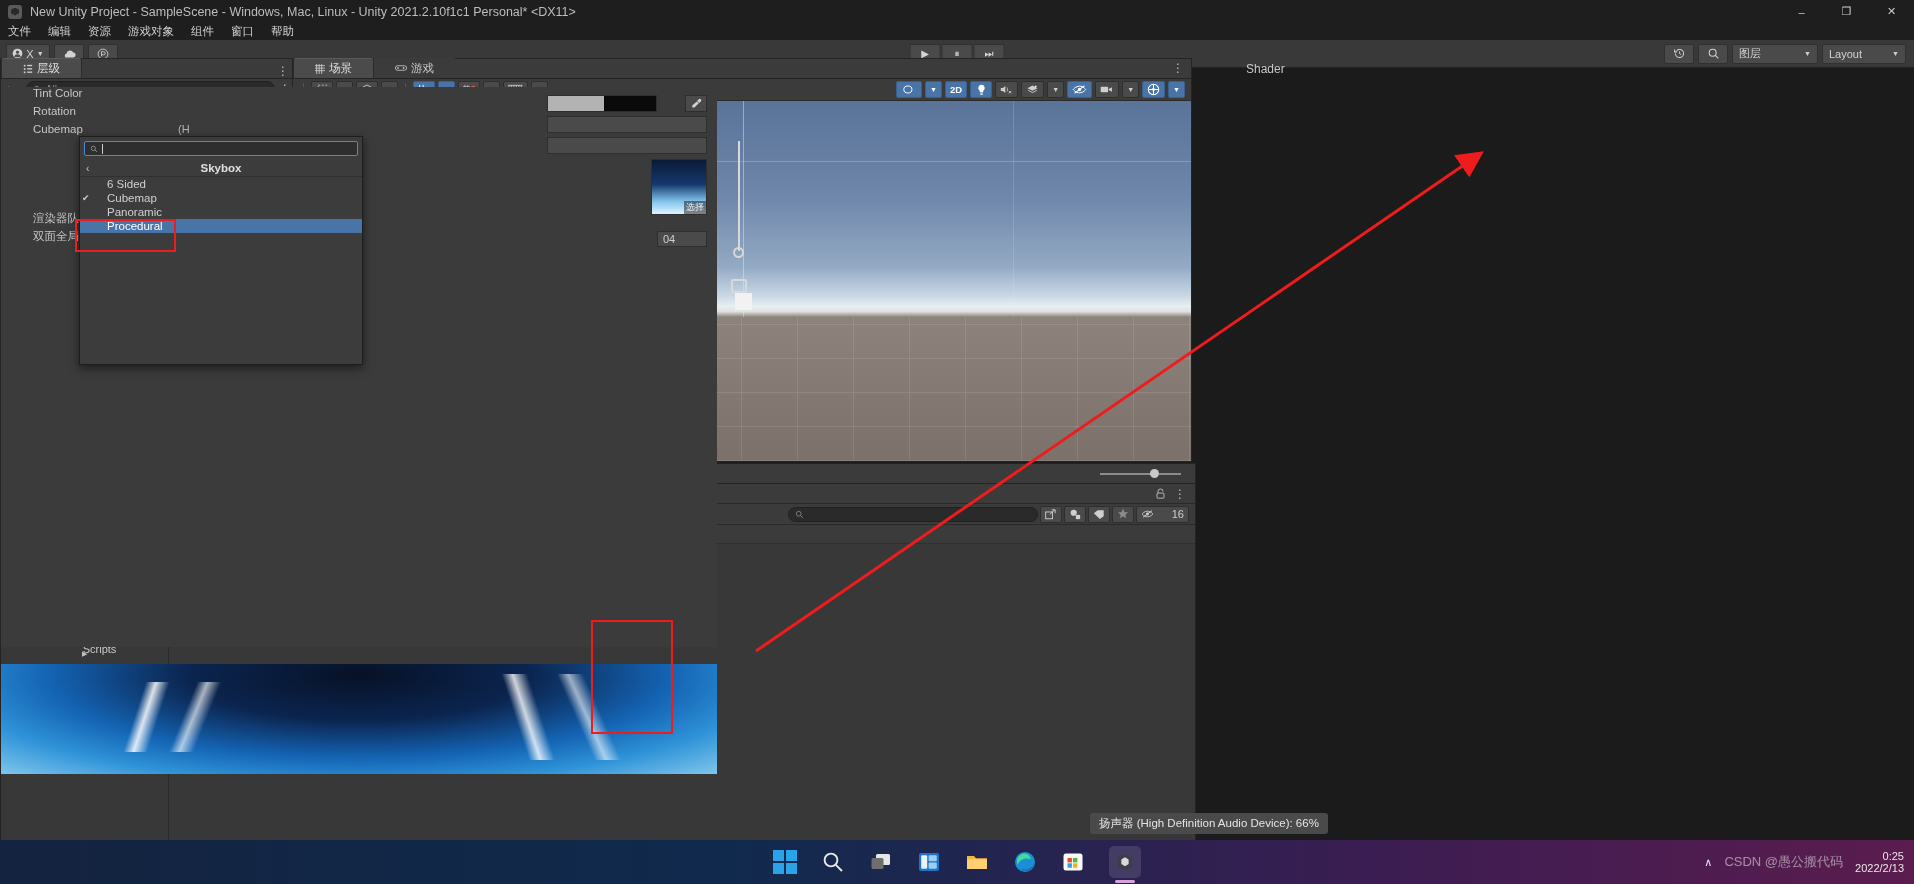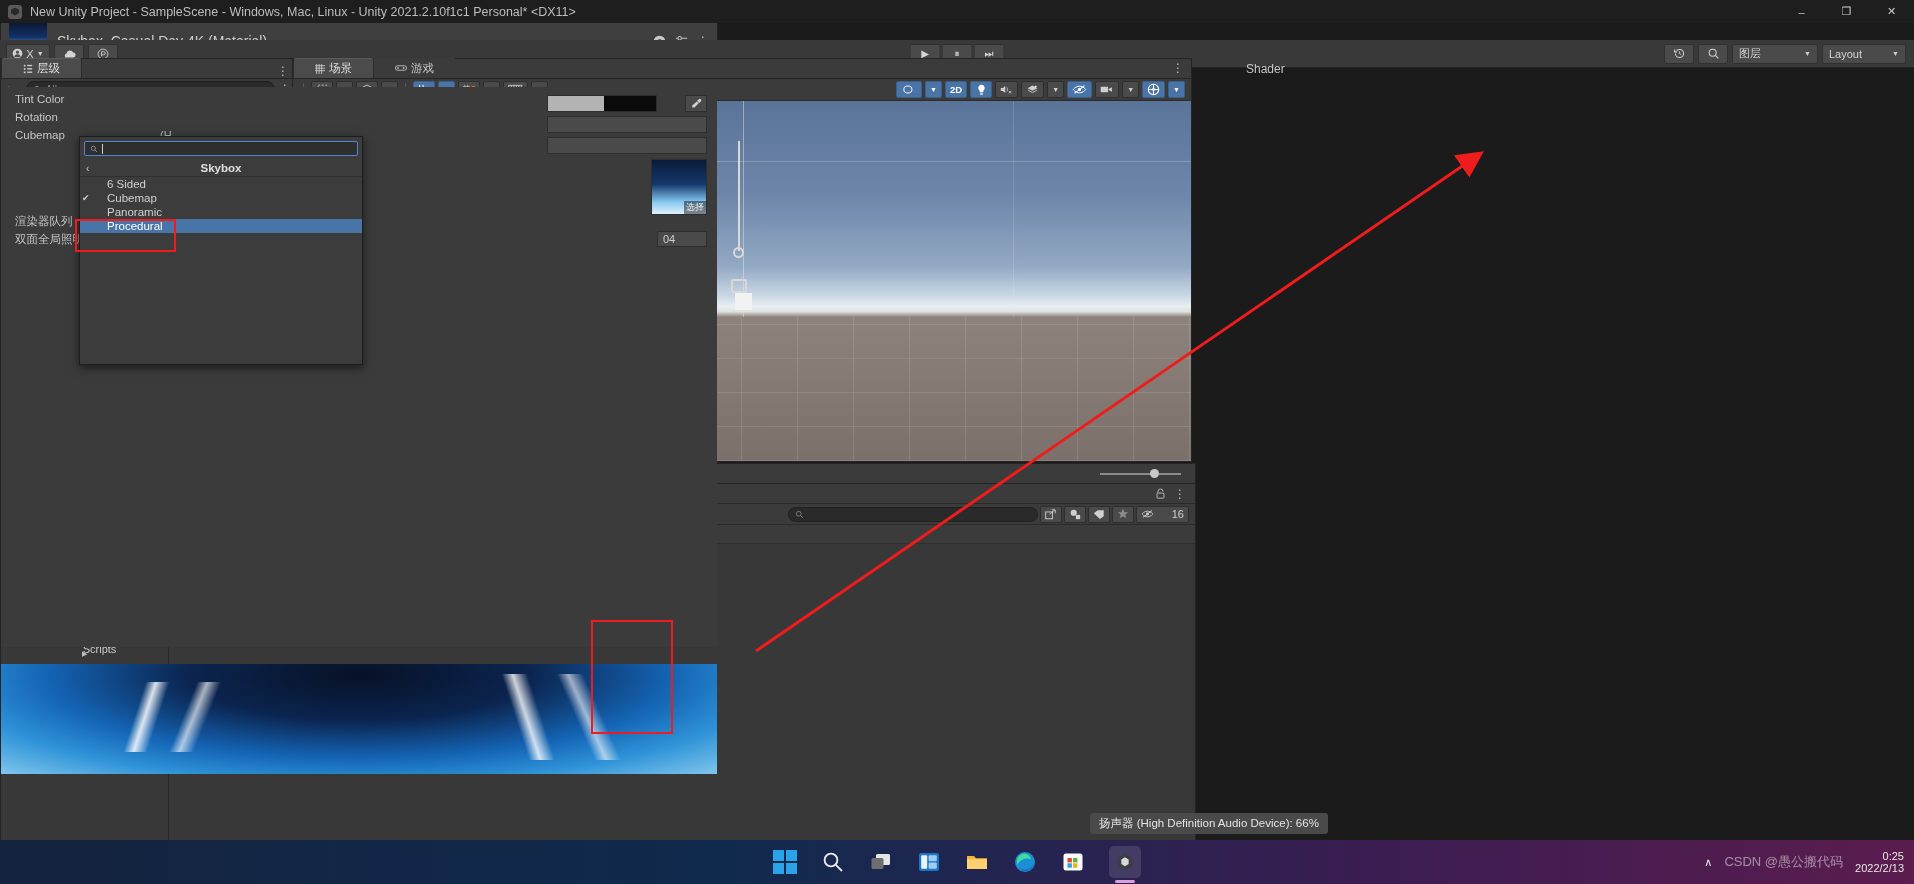--- a/index.html
+++ b/index.html
@@ -128,21 +128,21 @@
   #inspector { left:1196px; top:58px; width:718px; height:814px;
      background:#383838; border:1px solid #242424; }
   .ins-tabrow { height:22px; background:#3b3b3b; display:flex; align-items:center;
      border-bottom:1px solid #242424; }
   .ins-head { height:36px; display:flex; align-items:center; padding:0 8px; gap:10px;
      background:#3f3f3f; }
   .ins-preview { width:38px;height:38px; }
   .ins-title { font-size:14px; color:#cfcfcf; }
   .ins-right-icons { margin-left:auto; display:flex; gap:9px; align-items:center; color:#c3c3c3; font-size:12px; }
   .ins-body { background:#3b3b3b; position:relative; height:560px; }
-  .prow { display:flex; align-items:flex-end; height:18px; padding-left:14px; font-size:11.5px; color:#c6c6c6; }
+  .prow { display:flex; align-items:flex-start; height:18px; padding-left:32px; font-size:11.5px; color:#c6c6c6; }
   .plabel { width:145px; }
   .shaderrow { display:flex; align-items:center; gap:8px; padding:0 8px 0 62px; height:20px; }
   .shaderfield { flex:1; height:18px; background:#4a4a4a; border:1px solid #2e2e2e;
      display:flex; align-items:center; padding:0 6px; font-size:11.5px; color:#d2d2d2; }
   .editbtn { width:44px; height:18px; background:#4a4a4a; border:1px solid #2e2e2e;
      display:flex; align-items:center; justify-content:center; font-size:11.5px; color:#d2d2d2; }
 
   
   .popup { position:absolute; left:78px; top:49px; width:284px; height:229px;
      background:#3c3c3c; border:1px solid #1d1d1d; box-shadow:0 3px 9px rgba(0,0,0,.55); }
@@ -198,20 +198,29 @@
   <div class="titlebar">
     <div class="tb-icon"></div>
     <div class="tb-title">New Unity Project - SampleScene - Windows, Mac, Linux - Unity 2021.2.10f1c1 Personal* &lt;DX11&gt;</div>
     <div class="tb-btns">
       <div class="tb-btn">–</div>
       <div class="tb-btn">❐</div>
       <div class="tb-btn close">✕</div>
     </div>
   </div>
 
+  <div class="menubar">
+    <span>文件</span>
+    <span>编辑</span>
+    <span>资源</span>
+    <span>游戏对象</span>
+    <span>组件</span>
+    <span>窗口</span>
+    <span>帮助</span>
+  </div>
 
   <div class="unitybar">
     <div class="ub-group">
       <div class="ub-btn acct">
         <svg width="11" height="11" viewBox="0 0 16 16">
             <circle cx="8" cy="8" r="7" fill="#d2d2d2"></circle>
             <circle cx="8" cy="6" r="2.2" fill="#4a4a4a"></circle>
             <path d="M3.5 13.5a4.5 4.5 0 019 0z" fill="#4a4a4a"></path>
           </svg>
         <span>X</span>

